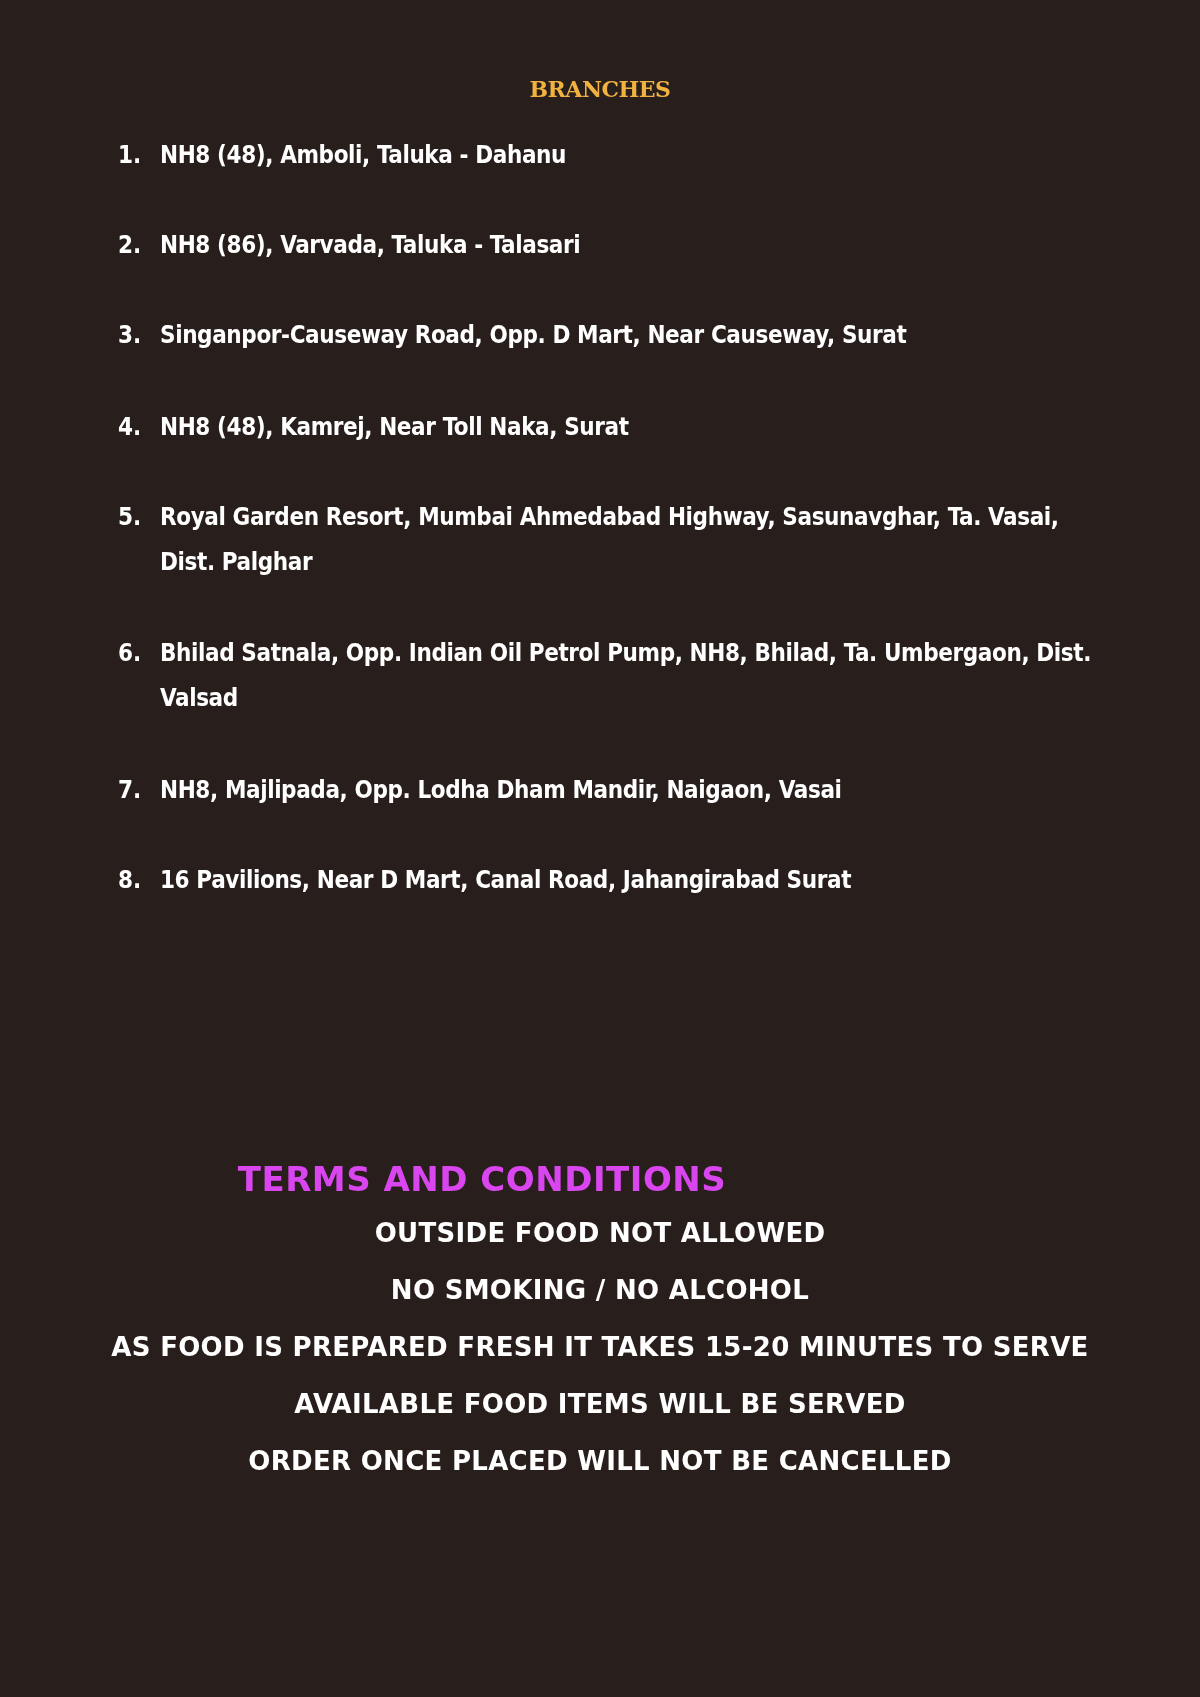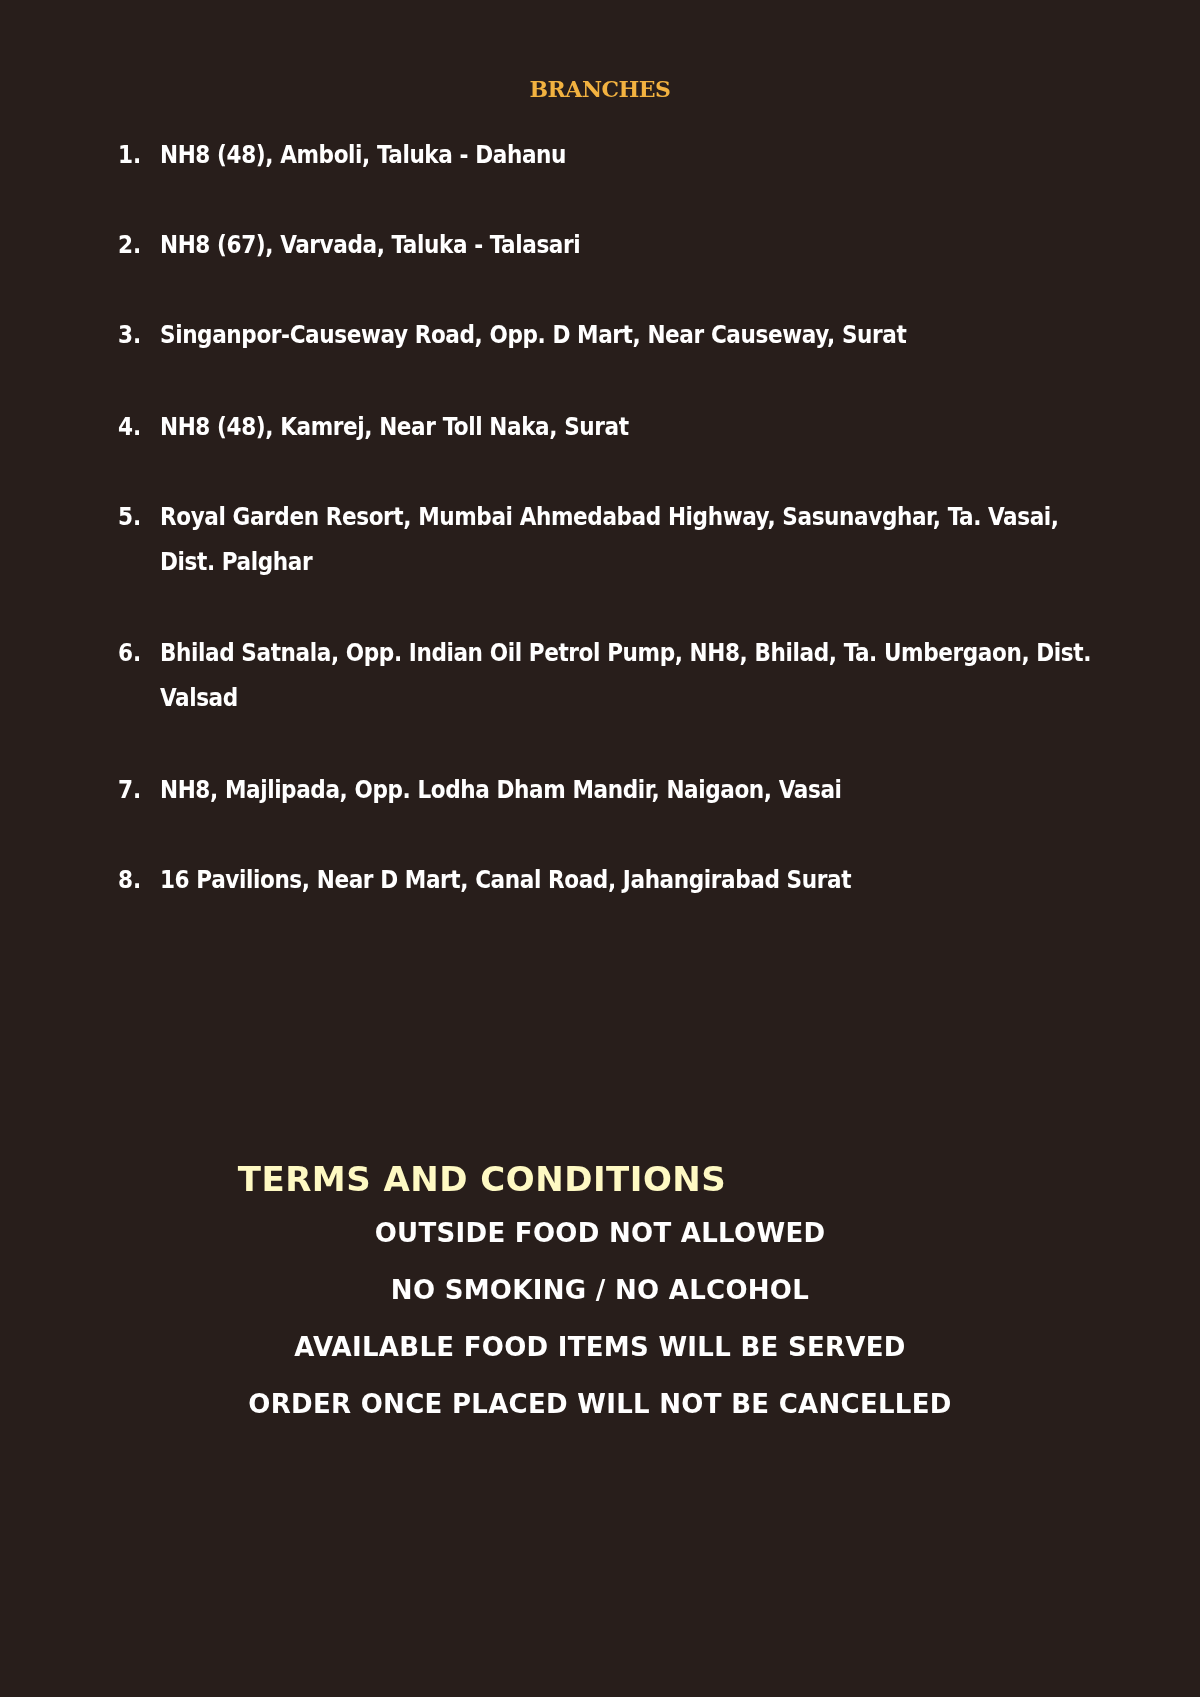--- a/index.html
+++ b/index.html
@@ -58,21 +58,21 @@
     }
     .terms-title {
       position: absolute;
       top: 1127px;
       left: 0;
       width: 964px;
       text-align: center;
       font-weight: bold;
       font-size: 34px;
       line-height: 48px;
-      color: #fef9c3;
+      color: #d946ef;
       letter-spacing: 0.5px;
     }
     .terms-list {
       position: absolute;
       top: 1205px;
       left: 0;
       width: 1200px;
       margin: 0;
       padding: 0;
       list-style: none;
@@ -91,21 +91,21 @@
 
 <h1 class="branches-title">BRANCHES</h1>
 
 <ol class="branch-list">
   <li class="branch-item" style="top:133px;">
     <span class="branch-num">1.</span>
     <span class="branch-text">NH8 (48), Amboli, Taluka - Dahanu</span>
   </li>
   <li class="branch-item" style="top:223px;">
     <span class="branch-num">2.</span>
-    <span class="branch-text">NH8 (67), Varvada, Taluka - Talasari</span>
+    <span class="branch-text">NH8 (86), Varvada, Taluka - Talasari</span>
   </li>
   <li class="branch-item" style="top:313px;">
     <span class="branch-num">3.</span>
     <span class="branch-text">Singanpor-Causeway Road, Opp. D Mart, Near Causeway, Surat</span>
   </li>
   <li class="branch-item" style="top:405px;">
     <span class="branch-num">4.</span>
     <span class="branch-text">NH8 (48), Kamrej, Near Toll Naka, Surat</span>
   </li>
   <li class="branch-item" style="top:495px;">
@@ -124,15 +124,16 @@
     <span class="branch-num">8.</span>
     <span class="branch-text">16 Pavilions, Near D Mart, Canal Road, Jahangirabad Surat</span>
   </li>
 </ol>
 
 <h2 class="terms-title">TERMS AND CONDITIONS</h2>
 
 <ul class="terms-list">
   <li class="terms-item">OUTSIDE FOOD NOT ALLOWED</li>
   <li class="terms-item">NO SMOKING / NO ALCOHOL</li>
+  <li class="terms-item">AS FOOD IS PREPARED FRESH IT TAKES 15-20 MINUTES TO SERVE</li>
   <li class="terms-item">AVAILABLE FOOD ITEMS WILL BE SERVED</li>
   <li class="terms-item">ORDER ONCE PLACED WILL NOT BE CANCELLED</li>
 </ul>
 
 </body></html>

